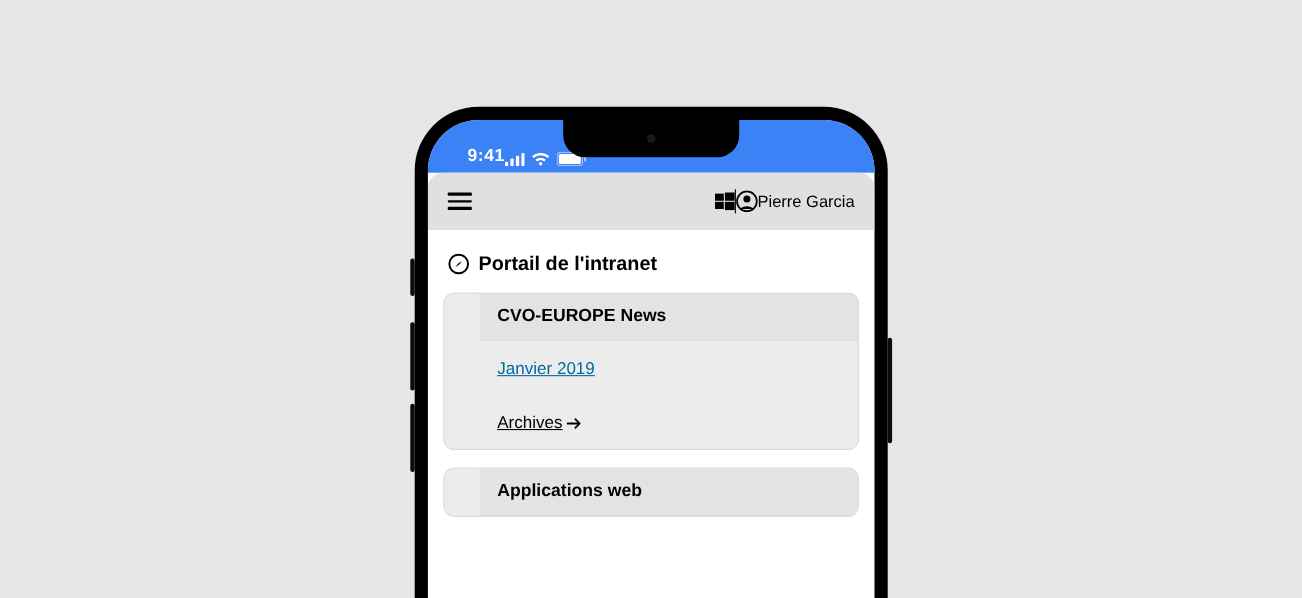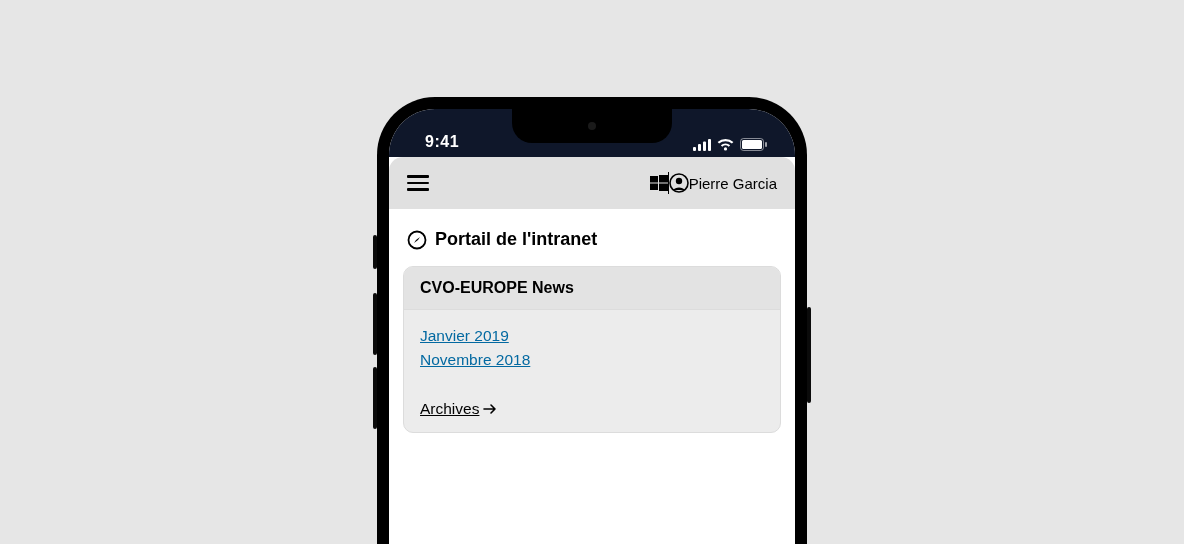--- a/index.html
+++ b/index.html
@@ -53,25 +53,24 @@
     z-index: 5;
     display:flex;
     align-items:center;
     justify-content:center;
   }
   .notch .cam {
     width:8px;height:8px;border-radius:50%;background:#1a1a1a;
   }
   .status-bar {
     height: 48px;
-    background: #0f172a;
+    background: #3b82f6;
     color: #fff;
     display: flex;
     align-items: flex-end;
-    justify-content: space-between;
     padding: 0 28px 6px 36px;
     font-size: 16px;
     font-weight: 600;
   }
   .status-bar .time { letter-spacing: 0.5px; }
   .status-icons { display:flex; align-items:center; gap:6px; }
 
   .app-header {
     background: #e0e0e0;
     height: 52px;
@@ -93,20 +92,21 @@
 
   .page-title-row { display:flex; align-items:center; gap:8px; margin:6px 4px 16px 4px; }
   .page-title { font-size:18px; font-weight:700; }
 
   .card {
     background: #ececec;
     border: 1px solid #dcdcdc;
     border-radius: 10px;
     margin-bottom: 16px;
     overflow:hidden;
+    padding-left:32px;
   }
   .card-header {
     background: #e3e3e3;
     padding: 12px 16px;
     font-size: 16px;
     font-weight:700;
     border-bottom:1px solid #dcdcdc;
   }
   .card-body { padding: 14px 16px 18px 16px; }
   .news-link {
@@ -197,28 +197,30 @@
           <circle cx="10" cy="10" r="8.5" stroke="#000" stroke-width="1.8" fill="none"></circle>
           <path d="M13 7 L9 10 L7 13 L11 10 Z" fill="#000"></path>
         </svg>
         <div class="page-title">Portail de l'intranet</div>
       </div>
 
       <div class="card">
         <div class="card-header">CVO-EUROPE News</div>
         <div class="card-body">
           <a class="news-link">Janvier 2019</a>
-          <a class="news-link">Novembre 2018</a>
         </div>
         <div class="archives-row">
           <a class="archives-link">
             <span>Archives</span>
             <svg width="14" height="12" viewBox="0 0 14 12">
               <path d="M1 6 H12 M8 2 L12 6 L8 10" stroke="#000" stroke-width="1.6" fill="none" stroke-linecap="round" stroke-linejoin="round"></path>
             </svg>
           </a>
         </div>
       </div>
 
+      <div class="card">
+        <div class="card-header">Applications web</div>
+      </div>
     </div>
 
   </div>
 </div>
 
 </body></html>

